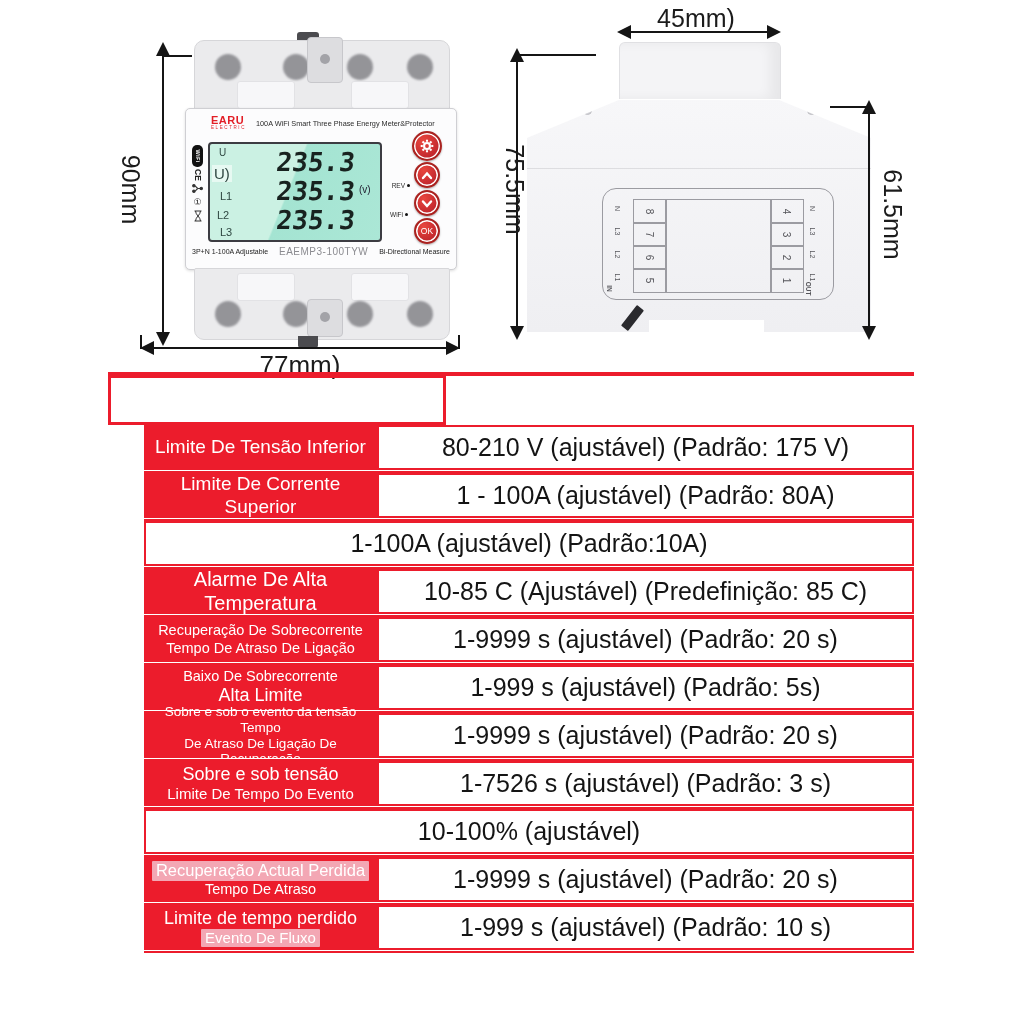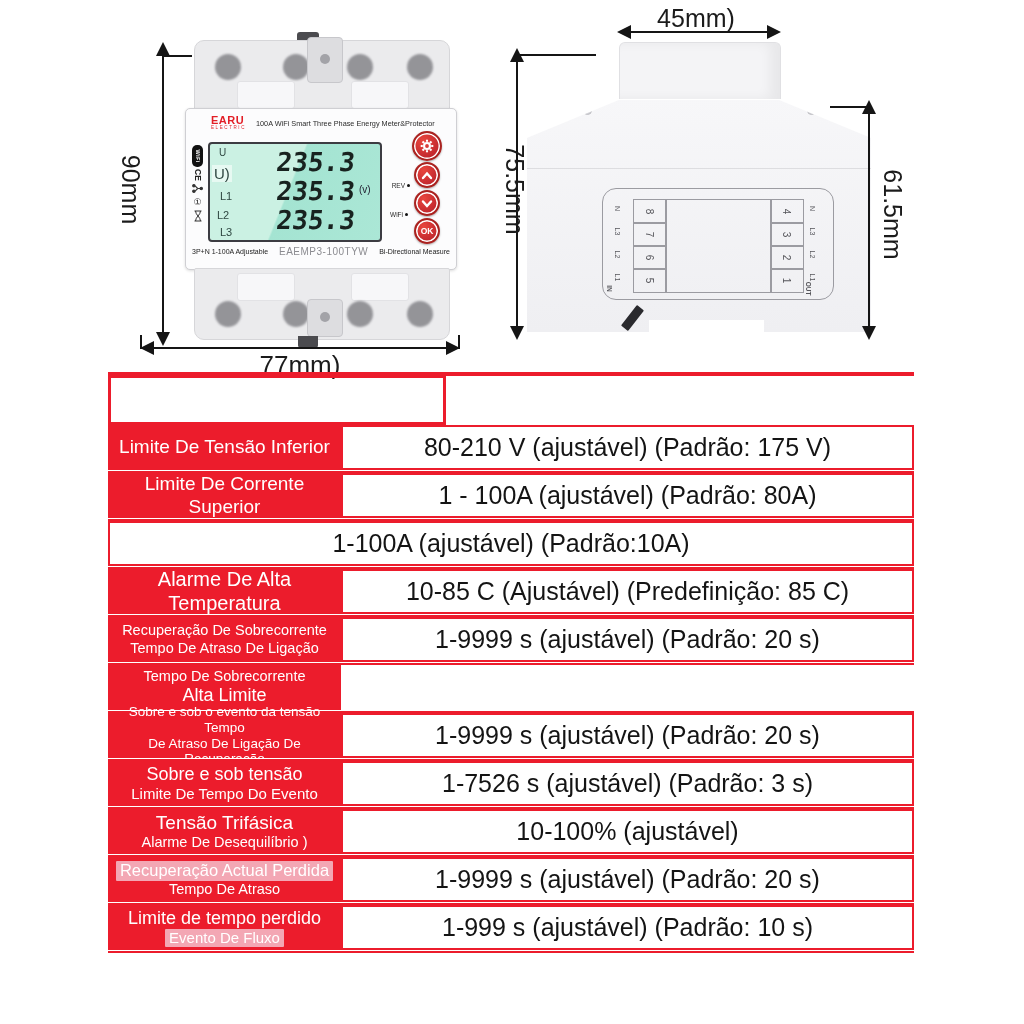--- a/index.html
+++ b/index.html
@@ -77,21 +77,21 @@
   .tlab{position:absolute;font-size:7px;color:#55555a;transform:rotate(90deg);white-space:nowrap;}
   .tio{position:absolute;font-size:6.5px;font-weight:bold;color:#55555a;transform:rotate(90deg);}
 
   
   #spec{left:108px;top:372px;width:806px;height:645px;}
   #topstrip{position:absolute;left:0;top:0;width:806px;height:4px;background:#ec1c2c;}
   #hdr{position:absolute;left:0;top:5px;right:0;height:45px;border:2px solid #ec1c2c;background:#fff;
        font-size:27px;color:#8c8c8c;line-height:42px;padding-left:7px;white-space:nowrap;box-sizing:border-box;}
   #hdr-accent{position:absolute;left:0;top:3px;width:338px;height:50px;border:3px solid #ec1c2c;box-sizing:border-box;pointer-events:none;}
   #rows{position:absolute;left:0;top:53px;right:0;}
-  .srow{position:relative;height:45px;margin-bottom:3px;display:flex;}
+  .srow{position:relative;height:45px;margin-bottom:3px;display:flex;margin-left:36px;}
   .srow::after{content:"";position:absolute;left:0;right:0;bottom:-2.5px;height:2px;background:#ec1c2c;}
   .lab{width:233px;background:#ec1c2c;color:#fff;display:flex;flex-direction:column;
        justify-content:center;align-items:center;line-height:1.18;text-align:center;flex:none;}
   .val{flex:1;border:2px solid #ec1c2c;background:#fff;display:flex;align-items:center;justify-content:center;
        font-size:25px;color:#141414;white-space:nowrap;}
   .f13{font-size:13.5px}.f14{font-size:14.5px}.f15{font-size:15px}.f16{font-size:16.5px}
   .f18{font-size:18px}.f19{font-size:19px}.f20{font-size:20px}
   .hl{background:#f3a7b4;color:#fff;padding:0 4px;border-radius:1px;}
 </style>
 </head>
@@ -193,21 +193,21 @@
         </div>
         <div class="btn" style="left:228px;top:81px;width:22px;height:22px;">
           <svg width="12" height="9" viewBox="0 0 12 9">
             <polyline points="2,2.5 6,7 10,2.5" stroke="#fff" stroke-width="2.4" fill="none" stroke-linecap="round"></polyline>
           </svg>
         </div>
         <div class="btnlab" style="left:186px;top:102px;">
           <span>WiFi</span>
             <span class="dot"></span>
         </div>
-        <div class="btn" style="left:228px;top:109px;width:22px;height:22px;font-size:8.5px;font-weight:bold;">
+        <div class="btn" style="left:228px;top:109px;width:22px;height:22px;font-size:8.5px;font-weight:normal;">
           <span>OK</span>
         </div>
 
         <div id="footer-row">
           <span class="f1">3P+N 1-100A Adjustable</span>
           <span class="f2">EAEMP3-100TYW</span>
           <span class="f3">Bi-Directional Measure</span>
         </div>
       </div>
 
@@ -336,43 +336,40 @@
       </div>
       <div class="srow">
         <div class="lab">
           <span class="f14">Recuperação De Sobrecorrente</span>
             <span class="f14">Tempo De Atraso De Ligação</span>
         </div>
         <div class="val">1-9999 s (ajustável) (Padrão: 20 s)</div>
       </div>
       <div class="srow">
         <div class="lab">
-          <span class="f14">Tempo De Sobrecorrente</span>
+          <span class="f14">Baixo De Sobrecorrente</span>
             <span class="f18">Alta Limite</span>
         </div>
+        <div class="val">1-999 s (ajustável) (Padrão: 5s)</div>
       </div>
       <div class="srow">
         <div class="lab">
           <span class="f13">Sobre e sob o evento da tensão Tempo</span>
             <span class="f13">De Atraso De Ligação De Recuperação</span>
         </div>
         <div class="val">1-9999 s (ajustável) (Padrão: 20 s)</div>
       </div>
       <div class="srow">
         <div class="lab">
           <span class="f18">Sobre e sob tensão</span>
             <span class="f15">Limite De Tempo Do Evento</span>
         </div>
         <div class="val">1-7526 s (ajustável) (Padrão: 3 s)</div>
       </div>
       <div class="srow">
-        <div class="lab">
-          <span class="f19">Tensão Trifásica</span>
-            <span class="f14">Alarme De Desequilíbrio )</span>
-        </div>
         <div class="val">10-100% (ajustável)</div>
       </div>
       <div class="srow">
         <div class="lab">
           <span class="f16 hl">Recuperação Actual Perdida</span>
             <span class="f14">Tempo De Atraso</span>
         </div>
         <div class="val">1-9999 s (ajustável) (Padrão: 20 s)</div>
       </div>
       <div class="srow">

